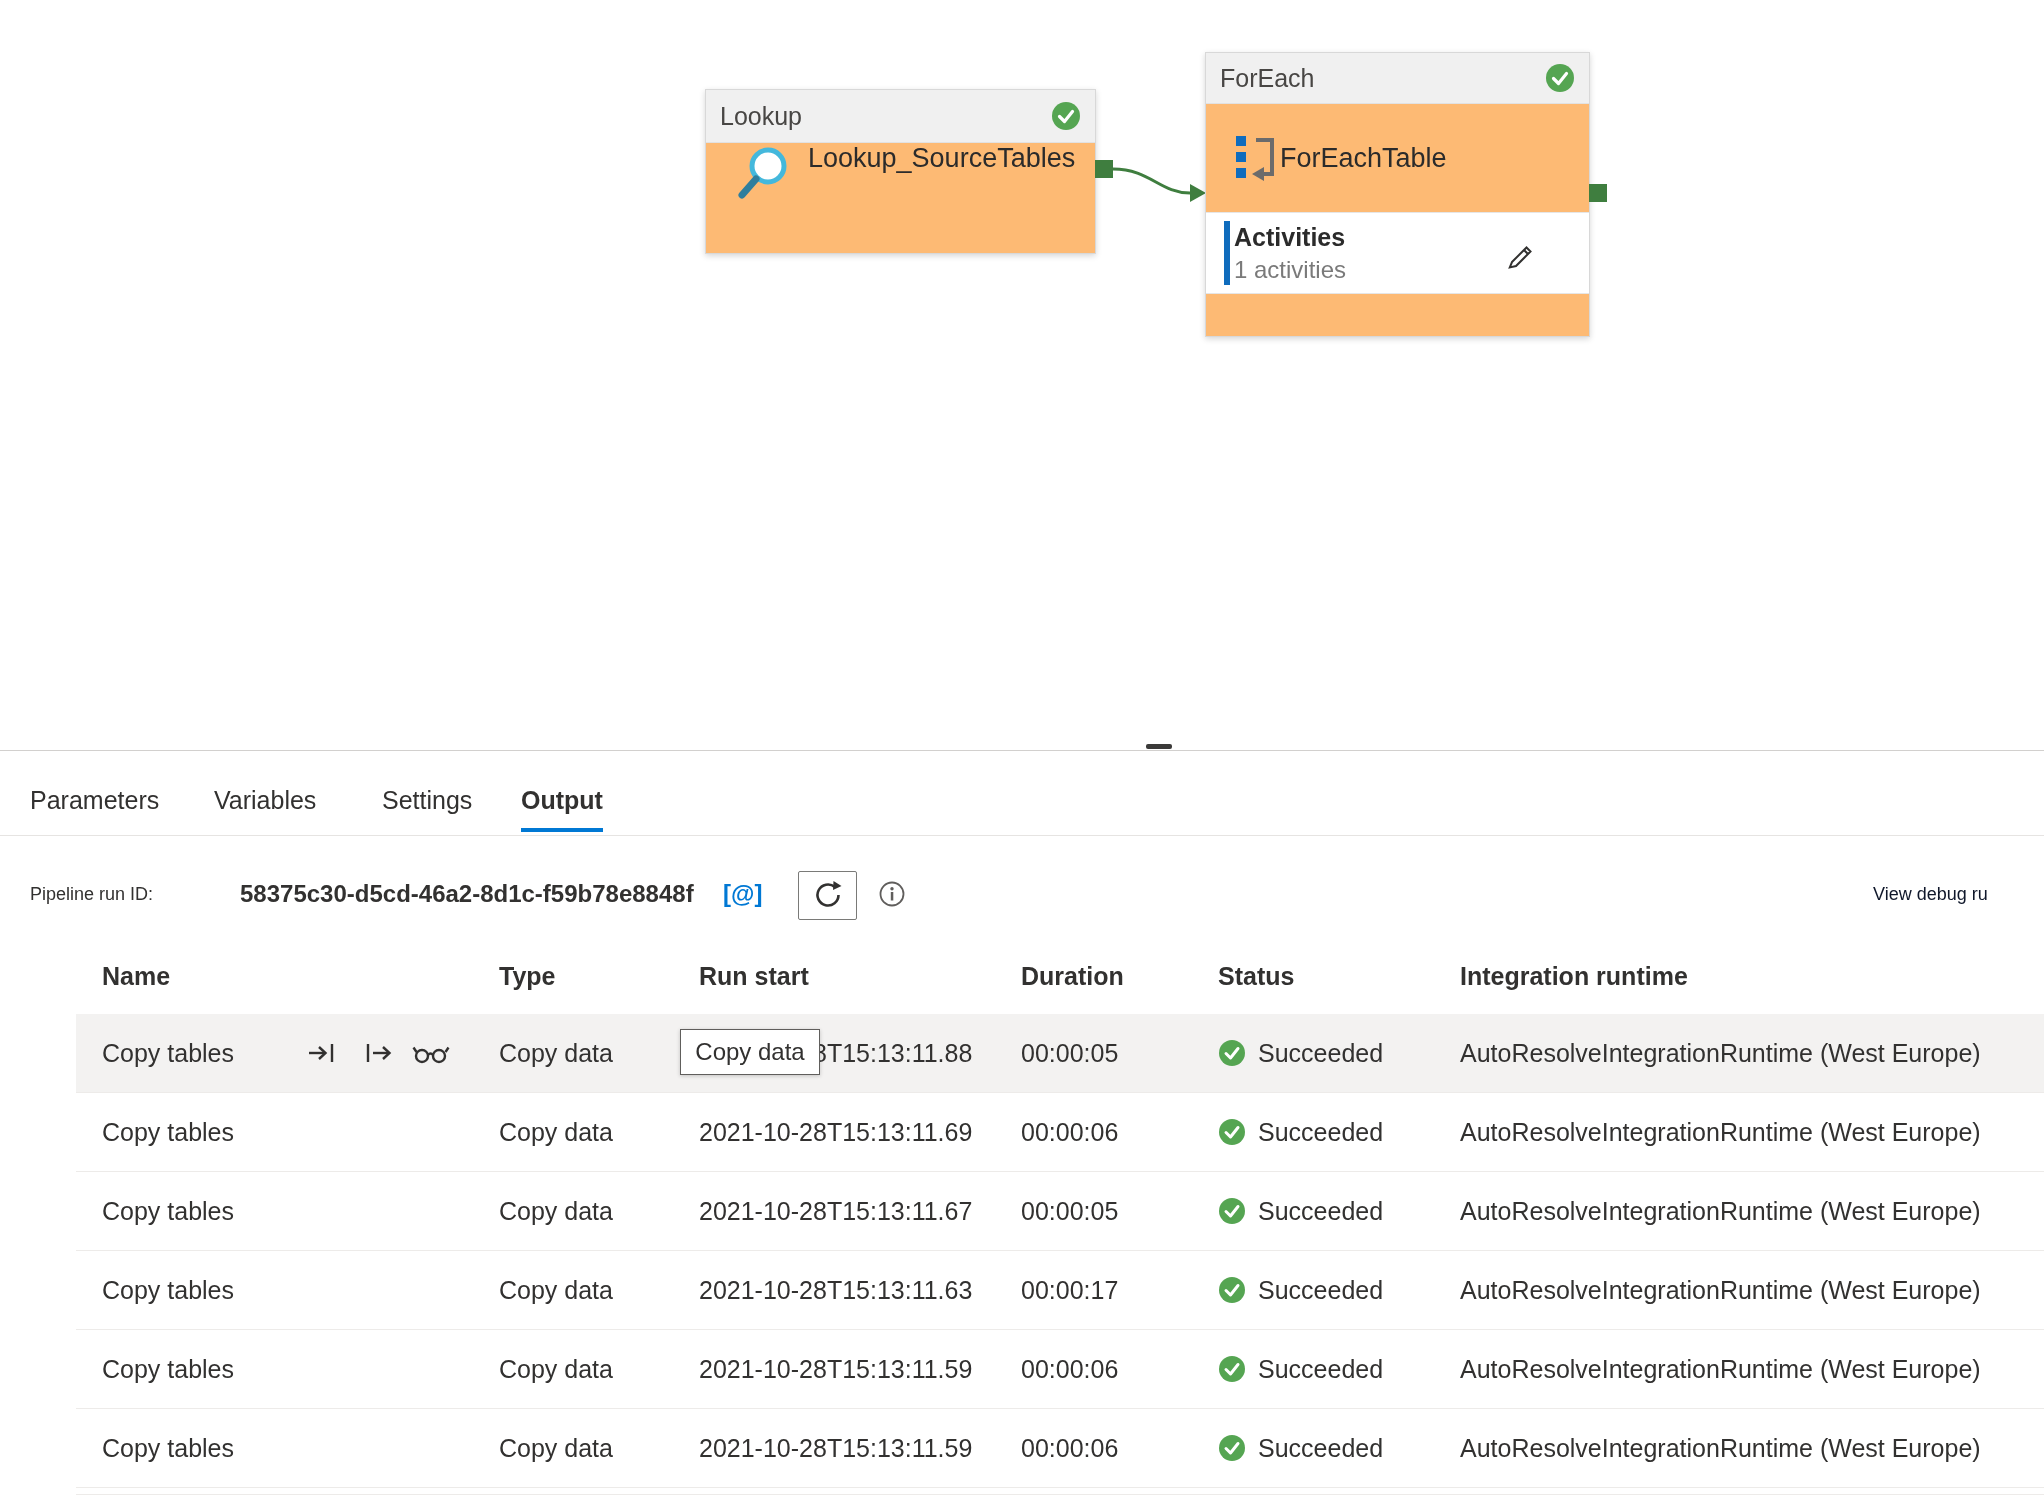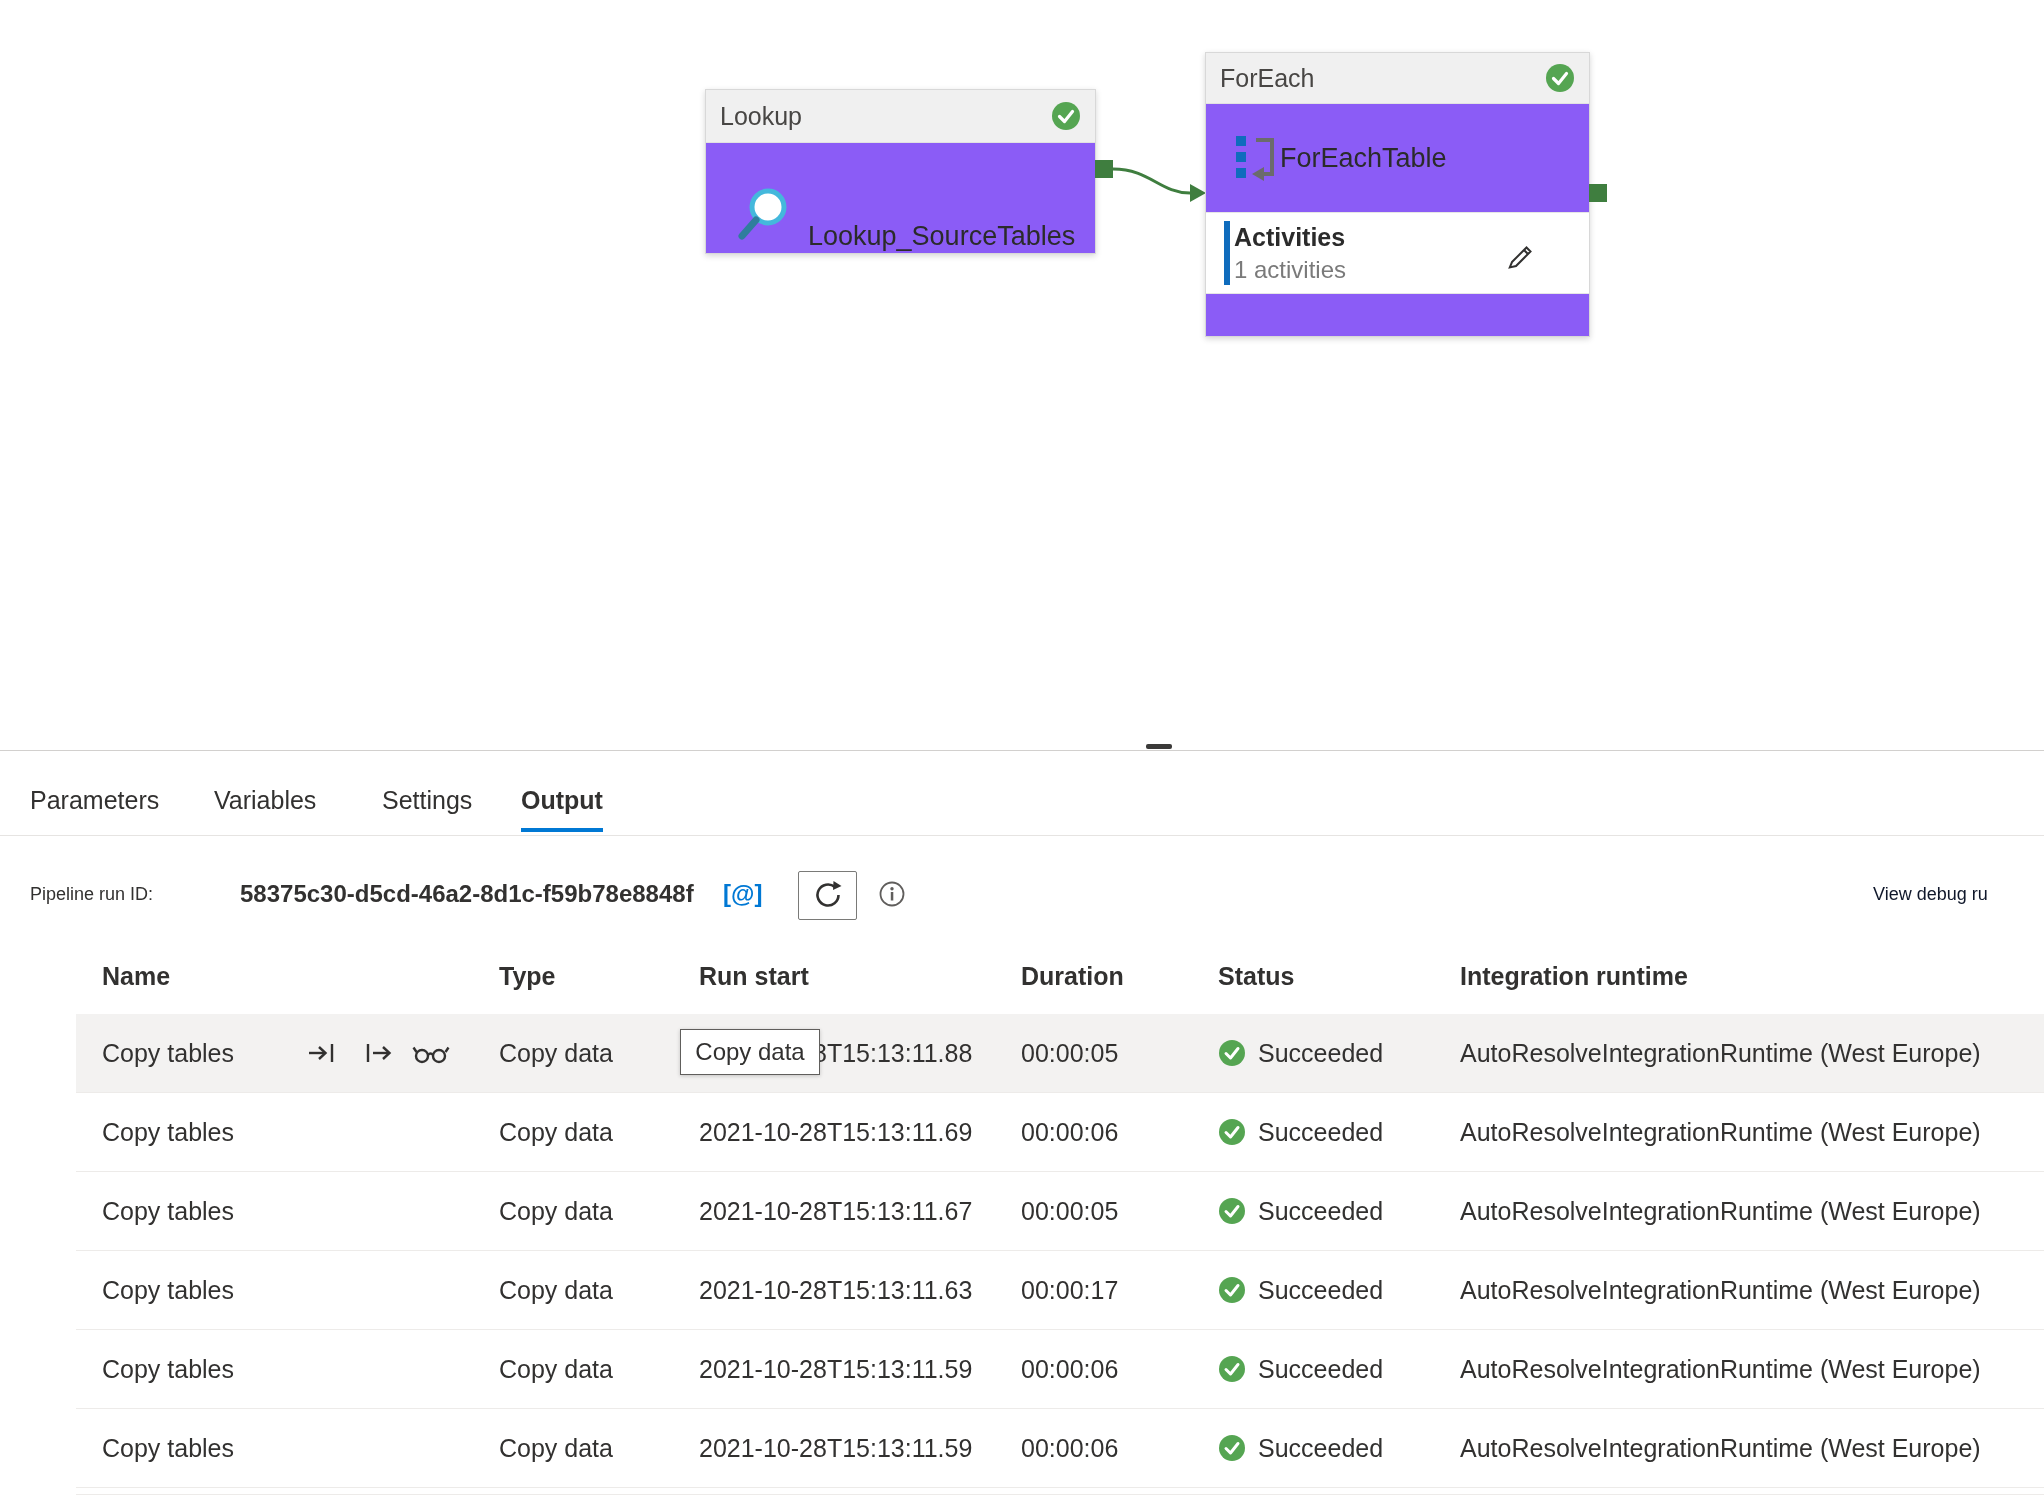--- a/index.html
+++ b/index.html
@@ -2,26 +2,26 @@
 <html><head>
 <meta charset="utf-8">
 <style>
   html,body{margin:0;padding:0;background:#fff}
   #root{position:relative;width:2044px;height:1500px;background:#fff;overflow:hidden;
         font-family:"Liberation Sans",sans-serif;color:#323130}
 
   
   #canvas{position:absolute;left:0;top:0;width:2044px;height:750px}
   #connector-svg{position:absolute;left:0;top:0;pointer-events:none}
-  .node{position:absolute;background:#8b5cf6;border:1px solid #d8d8d8;box-shadow:0 2px 6px rgba(0,0,0,.16)}
+  .node{position:absolute;background:#fdba74;border:1px solid #d8d8d8;box-shadow:0 2px 6px rgba(0,0,0,.16)}
   .node-header{display:flex;align-items:center;justify-content:space-between;padding:0 14px;
                background:#f0f0f0;border-bottom:1px solid #e2e2e2;font-size:25px;color:#484644}
   #lookup-node{left:705px;top:89px;width:389px;height:163px}
   #lookup-node .node-header{height:52px}
-  .lookup-body{display:flex;align-items:flex-end;gap:14px;padding-left:24px;height:109px}
+  .lookup-body{display:flex;align-items:flex-start;gap:14px;padding-left:24px;height:109px}
   .node-title{font-size:27px;color:#2b2b2b;white-space:nowrap}
   #foreach-node{left:1205px;top:52px;width:383px;height:283px}
   #foreach-node .node-header{height:50px}
   .foreach-body{display:flex;align-items:center;padding-left:28px;height:108px}
   .activities{position:relative;height:80px;border-top:1px solid #e6e6e6;border-bottom:1px solid #e6e6e6;
               background:#fff;display:flex;align-items:center}
   .activities-bar{position:absolute;left:18px;top:8px;bottom:8px;width:6px;background:#0f6cbd}
   .activities-text{margin-left:28px;display:flex;flex-direction:column;gap:4px}
   .activities-label{font-size:25px;font-weight:bold;color:#2b2b2b}
   .activities-count{font-size:24px;color:#7a7a7a}

